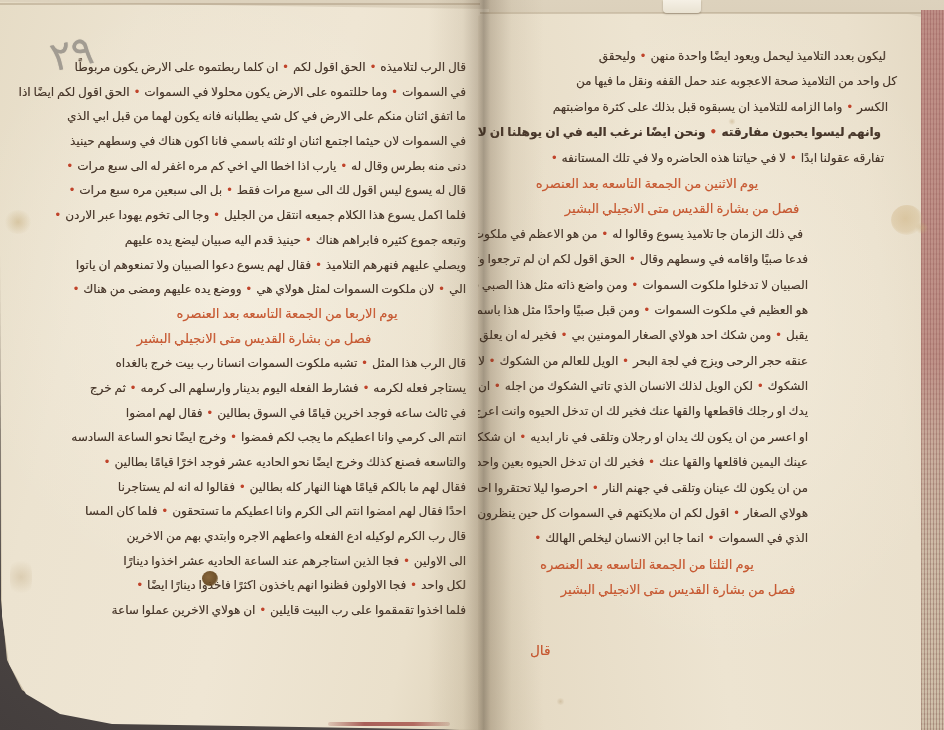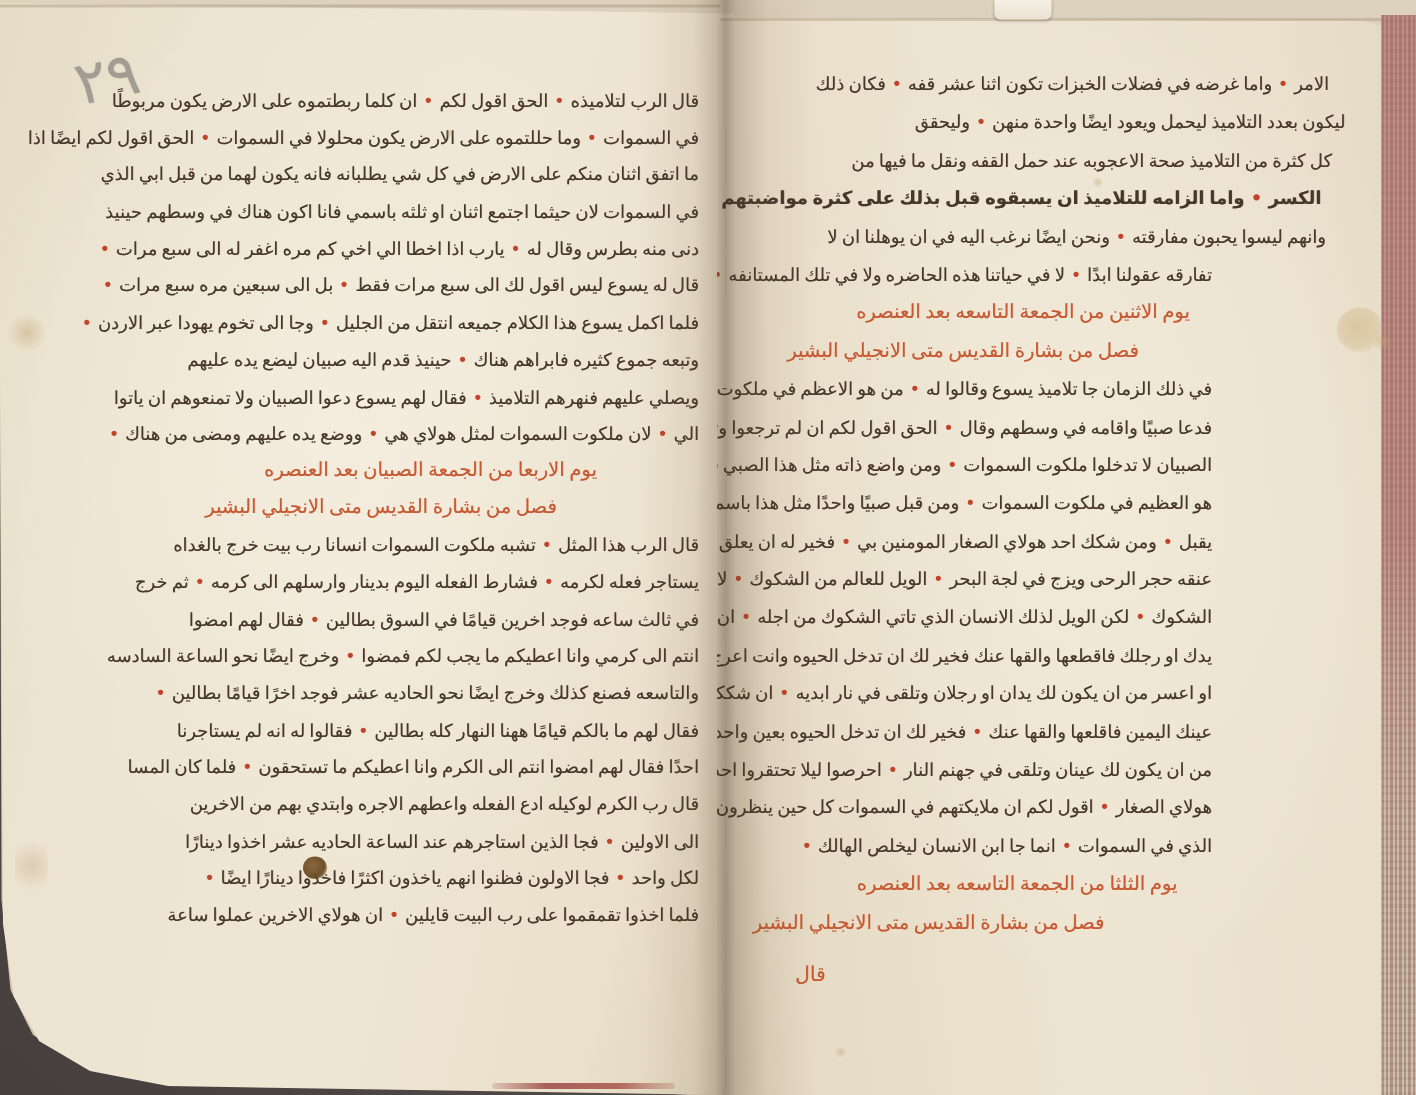--- a/index.html
+++ b/index.html
@@ -115,41 +115,40 @@
         <div class="ms-line ink" dir="rtl">قال الرب لتلاميذه <span class="dot">•</span> الحق اقول لكم <span class="dot">•</span> ان كلما ربطتموه على الارض يكون مربوطًا</div>
         <div class="ms-line ink" dir="rtl">في السموات <span class="dot">•</span> وما حللتموه على الارض يكون محلولا في السموات <span class="dot">•</span> الحق اقول لكم ايضًا اذا</div>
         <div class="ms-line ink" dir="rtl">ما اتفق اثنان منكم على الارض في كل شي يطلبانه فانه يكون لهما من قبل ابي الذي</div>
         <div class="ms-line ink" dir="rtl">في السموات لان حيثما اجتمع اثنان او ثلثه باسمي فانا اكون هناك في وسطهم حينيذ</div>
         <div class="ms-line ink" dir="rtl">دنى منه بطرس وقال له <span class="dot">•</span> يارب اذا اخطا الي اخي كم مره اغفر له الى سبع مرات <span class="dot">•</span></div>
         <div class="ms-line ink" dir="rtl">قال له يسوع ليس اقول لك الى سبع مرات فقط <span class="dot">•</span> بل الى سبعين مره سبع مرات <span class="dot">•</span></div>
         <div class="ms-line ink" dir="rtl">فلما اكمل يسوع هذا الكلام جميعه انتقل من الجليل <span class="dot">•</span> وجا الى تخوم يهودا عبر الاردن <span class="dot">•</span></div>
         <div class="ms-line ink" dir="rtl">وتبعه جموع كثيره فابراهم هناك <span class="dot">•</span> حينيذ قدم اليه صبيان ليضع يده عليهم</div>
         <div class="ms-line ink" dir="rtl">ويصلي عليهم فنهرهم التلاميذ <span class="dot">•</span> فقال لهم يسوع دعوا الصبيان ولا تمنعوهم ان ياتوا</div>
         <div class="ms-line ink" dir="rtl">الي <span class="dot">•</span> لان ملكوت السموات لمثل هولاي هي <span class="dot">•</span> ووضع يده عليهم ومضى من هناك <span class="dot">•</span></div>
-        <div class="ms-line rubric" dir="rtl">يوم الاربعا من الجمعة الصبيان بعد العنصره</div>
+        <div class="ms-line rubric" dir="rtl">يوم الاربعا من الجمعة التاسعه بعد العنصره</div>
         <div class="ms-line rubric" dir="rtl">فصل من بشارة القديس متى الانجيلي البشير</div>
         <div class="ms-line ink" dir="rtl">قال الرب هذا المثل <span class="dot">•</span> تشبه ملكوت السموات انسانا رب بيت خرج بالغداه</div>
         <div class="ms-line ink" dir="rtl">يستاجر فعله لكرمه <span class="dot">•</span> فشارط الفعله اليوم بدينار وارسلهم الى كرمه <span class="dot">•</span> ثم خرج</div>
         <div class="ms-line ink" dir="rtl">في ثالث ساعه فوجد اخرين قيامًا في السوق بطالين <span class="dot">•</span> فقال لهم امضوا</div>
         <div class="ms-line ink" dir="rtl">انتم الى كرمي وانا اعطيكم ما يجب لكم فمضوا <span class="dot">•</span> وخرج ايضًا نحو الساعة السادسه</div>
         <div class="ms-line ink" dir="rtl">والتاسعه فصنع كذلك وخرج ايضًا نحو الحاديه عشر فوجد اخرًا قيامًا بطالين <span class="dot">•</span></div>
         <div class="ms-line ink" dir="rtl">فقال لهم ما بالكم قيامًا ههنا النهار كله بطالين <span class="dot">•</span> فقالوا له انه لم يستاجرنا</div>
         <div class="ms-line ink" dir="rtl">احدًا فقال لهم امضوا انتم الى الكرم وانا اعطيكم ما تستحقون <span class="dot">•</span> فلما كان المسا</div>
         <div class="ms-line ink" dir="rtl">قال رب الكرم لوكيله ادع الفعله واعطهم الاجره وابتدي بهم من الاخرين</div>
         <div class="ms-line ink" dir="rtl">الى الاولين <span class="dot">•</span> فجا الذين استاجرهم عند الساعة الحاديه عشر اخذوا دينارًا</div>
         <div class="ms-line ink" dir="rtl">لكل واحد <span class="dot">•</span> فجا الاولون فظنوا انهم ياخذون اكثرًا فاخذوا دينارًا ايضًا <span class="dot">•</span></div>
         <div class="ms-line ink" dir="rtl">فلما اخذوا تقمقموا على رب البيت قايلين <span class="dot">•</span> ان هولاي الاخرين عملوا ساعة</div>
       </div>
   </div>
 
   <div class="page page-right">
     <div class="text-col text-col-right">
-        <div class="ms-line ink" dir="rtl">الامر <span class="dot">•</span> واما غرضه في فضلات الخبزات تكون اثنا عشر قفه <span class="dot">•</span> فكان ذلك</div>
         <div class="ms-line ink" dir="rtl">ليكون بعدد التلاميذ ليحمل ويعود ايضًا واحدة منهن <span class="dot">•</span> وليحقق</div>
-        <div class="ms-line ink" dir="rtl">كل كثرة من التلاميذ صحة الاعجوبه عند حمل القفه ونقل ما فيها من</div>
+        <div class="ms-line ink" dir="rtl">كل واحد من التلاميذ صحة الاعجوبه عند حمل القفه ونقل ما فيها من</div>
         <div class="ms-line ink" dir="rtl">الكسر <span class="dot">•</span> واما الزامه للتلاميذ ان يسبقوه قبل بذلك على كثرة مواضبتهم</div>
         <div class="ms-line ink" dir="rtl">وانهم ليسوا يحبون مفارقته <span class="dot">•</span> ونحن ايضًا نرغب اليه في ان يوهلنا ان لا</div>
         <div class="ms-line ink" dir="rtl">تفارقه عقولنا ابدًا <span class="dot">•</span> لا في حياتنا هذه الحاضره ولا في تلك المستانفه <span class="dot">•</span></div>
         <div class="ms-line rubric" dir="rtl">يوم الاثنين من الجمعة التاسعه بعد العنصره</div>
         <div class="ms-line rubric" dir="rtl">فصل من بشارة القديس متى الانجيلي البشير</div>
         <div class="ms-line ink" dir="rtl">في ذلك الزمان جا تلاميذ يسوع وقالوا له <span class="dot">•</span> من هو الاعظم في ملكوت السموات</div>
         <div class="ms-line ink" dir="rtl">فدعا صبيًا واقامه في وسطهم وقال <span class="dot">•</span> الحق اقول لكم ان لم ترجعوا وتصيروا مثل</div>
         <div class="ms-line ink" dir="rtl">الصبيان لا تدخلوا ملكوت السموات <span class="dot">•</span> ومن واضع ذاته مثل هذا الصبي فذلك</div>
         <div class="ms-line ink" dir="rtl">هو العظيم في ملكوت السموات <span class="dot">•</span> ومن قبل صبيًا واحدًا مثل هذا باسمي فاياي</div>
         <div class="ms-line ink" dir="rtl">يقبل <span class="dot">•</span> ومن شكك احد هولاي الصغار المومنين بي <span class="dot">•</span> فخير له ان يعلق في</div>

